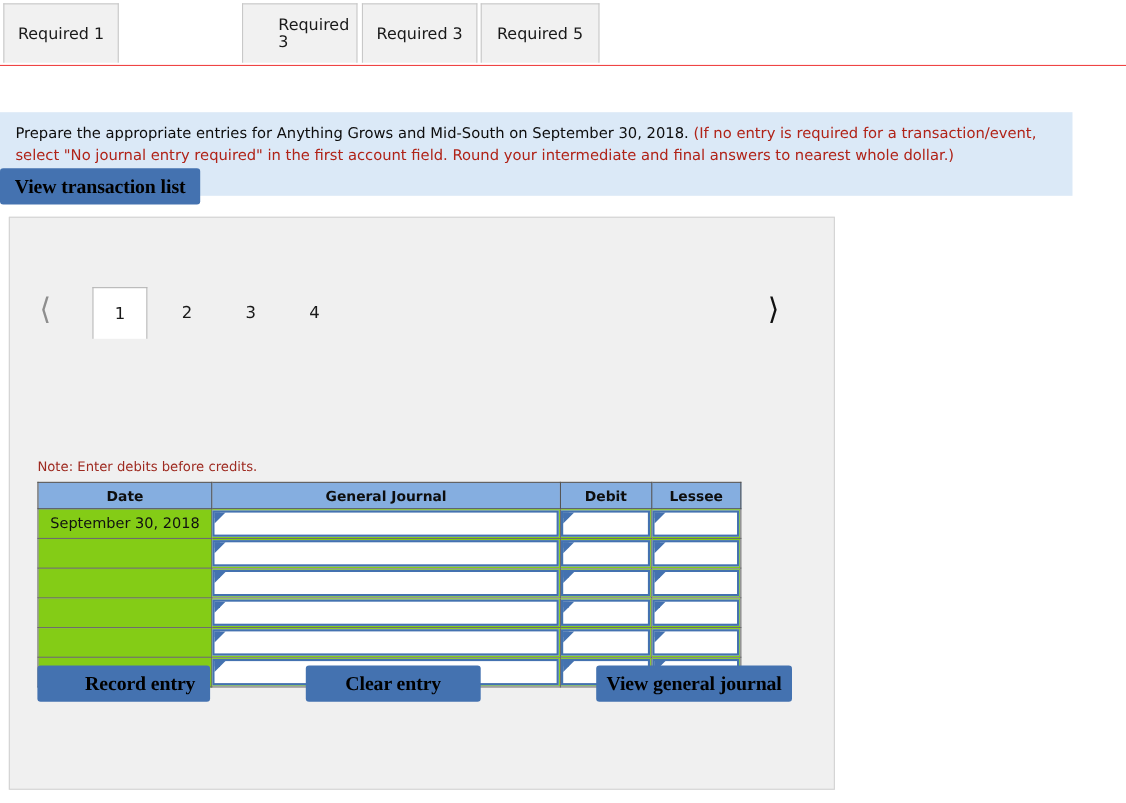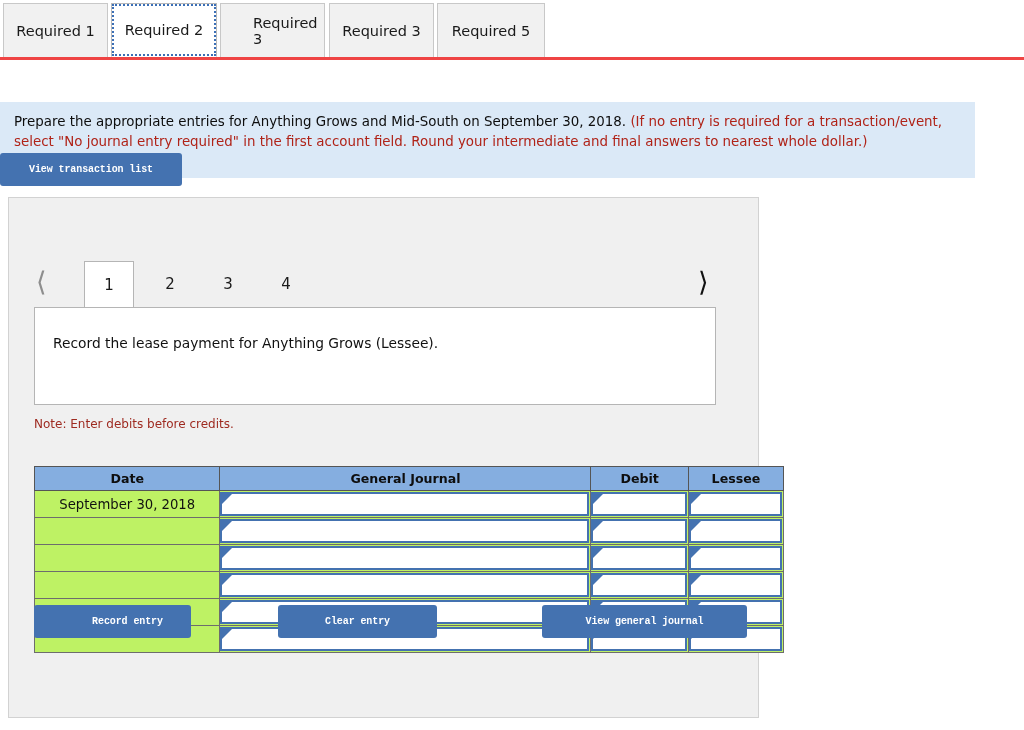--- a/index.html
+++ b/index.html
@@ -8,21 +8,21 @@
     width: 1024px; height: 730px;
     background: #ffffff;
     font-family: "DejaVu Sans", sans-serif;
     -webkit-font-smoothing: antialiased;
   }
 
   
   .req-tabbar {
     position: absolute; left: 0; top: 0;
     width: 1024px; height: 60px;
-    border-bottom: 3px solid #ef4444;
+    border-bottom: 1px solid #ef4444;
     background: #ffffff;
   }
   .req-tab {
     position: absolute; top: 3px;
     height: 54px;
     background: #f1f1f1;
     border: 1px solid #c8c8c8;
     border-bottom: none;
     display: flex; align-items: center; justify-content: center;
     font-size: 14.5px;
@@ -48,26 +48,26 @@
     font-size: 13.4px;
     line-height: 19.5px;
     color: #0d0d0d;
     margin-top: 41px;
   }
   .instr-red { color: #b02318; }
 
   
   .btn {
     background: #4472b0;
-    color: #ffffff;
+    color: #000000;
     border: none;
     border-radius: 3px;
-    font-family: Liberation Mono, monospace;
+    font-family: Liberation Serif, serif;
     font-weight: bold;
-    font-size: 10px;
+    font-size: 18px;
     cursor: pointer;
     display: flex; align-items: center; justify-content: center;
     letter-spacing: -0.1px;
   }
   .btn-vtl {
     position: absolute; left: 0px; top: 153px;
     width: 182px; height: 33px;
   }
 
   
@@ -121,39 +121,39 @@
     font-size: 13.8px; color: #111111;
   }
 
   .note {
     position: absolute; left: 25px; top: 219px;
     font-size: 12px; color: #9e2a20;
   }
 
   
   .jtable {
-    position: absolute; left: 25px; top: 268px;
-    width: 750px;
+    position: absolute; left: 25px; top: 240px;
+    width: 640px;
     border-collapse: collapse;
     table-layout: fixed;
   }
   .jtable th {
     background: #85aee0;
     border: 1px solid #555555;
     height: 24px;
     font-size: 12.6px;
     font-weight: bold;
     color: #0e0e0e;
     padding: 0;
   }
   .jtable td {
     height: 26px;
     padding: 0;
     border: 1px solid #6d6d6d;
-    background: #bef264;
+    background: #84cc16;
     vertical-align: middle;
   }
   .col-date  { width: 158px; }
   .col-gj    { width: 316px; }
   .col-debit { width: 83px; }
   .col-credit{ width: 81px; }
 
   .date-cell {
     text-align: center;
     font-size: 13.2px;
@@ -174,28 +174,27 @@
     width: 0; height: 0;
     border-top: 5px solid #4472b0;
     border-bottom: 5px solid transparent;
     border-left: 5px solid #4472b0;
     border-right: 5px solid transparent;
   }
 
   
   .btn-record { position: absolute; left: 25px;  top: 407px; width: 157px; height: 33px; padding-left: 30px; }
   .btn-clear  { position: absolute; left: 228px; top: 407px; width: 159px; height: 33px; margin-left: 41px; }
-  .btn-vgj    { position: absolute; left: 533px; top: 407px; width: 205px; height: 33px; }
+  .btn-vgj    { position: absolute; left: 533px; top: 407px; width: 178px; height: 33px; }
 </style>
 </head>
 <body>
 
 <div class="req-tabbar">
   <div class="req-tab" id="reqtab0" style="left: 3px; width: 105px;">Required 1</div>
-  <div class="req-tab active" id="reqtab1" style="left: 111px; width: 106px;">Required 2</div>
   <div class="req-tab" id="reqtab2" style="left: 220px; width: 105px; padding-left: 32px;">Required 3</div>
   <div class="req-tab" id="reqtab3" style="left: 329px; width: 105px;">Required 3</div>
   <div class="req-tab" id="reqtab4" style="left: 437px; width: 108px;">Required 5</div>
 </div>
 
 <div class="instr-banner">
   <span>Prepare the appropriate entries for Anything Grows and Mid-South on September 30, 2018. </span><span class="instr-red">(If no entry is required for a transaction/event, select "No journal entry required" in the first account field. Round your intermediate and final answers to nearest whole dollar.)</span>
 </div>
 
 <div class="btn btn-vtl">View transaction list</div>
@@ -205,23 +204,20 @@
 
   <div class="pager">
     <div class="chev chev-prev">⟨</div>
     <div class="pg-tab active" style="left:50px">1</div>
     <div class="pg-tab" style="left:111px">2</div>
     <div class="pg-tab" style="left:169px">3</div>
     <div class="pg-tab" style="left:227px">4</div>
     <div class="chev chev-next">⟩</div>
   </div>
 
-  <div class="desc-box">
-    <div class="desc-text">Record the lease payment for Anything Grows (Lessee).</div>
-  </div>
 
   <div class="note">Note: Enter debits before credits.</div>
 
   <table class="jtable">
     <colgroup>
       <col class="col-date">
         <col class="col-gj">
         <col class="col-debit">
         <col class="col-credit">
     </colgroup>

